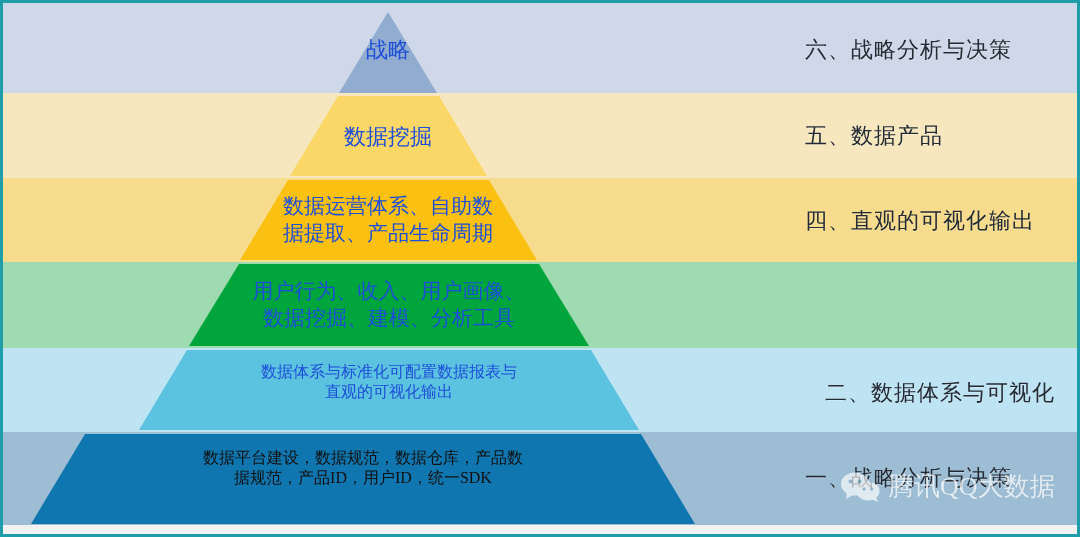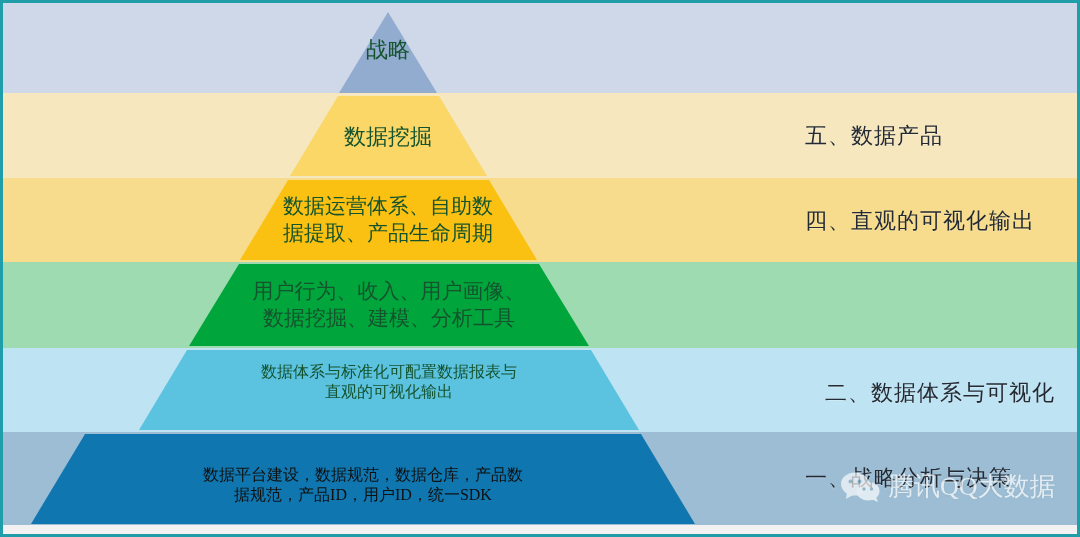--- a/index.html
+++ b/index.html
@@ -32,21 +32,21 @@
     white-space:nowrap;
     text-shadow:0 1px 0 rgba(255,255,255,.25);
   }
 
   
   .pyramid{position:absolute;left:0;top:0;width:1074px;height:531px;}
   .ptext{
     position:absolute;
     text-align:center;
     line-height:1.28;
-    color:#14532d;
+    color:#1d4ed8;
     white-space:pre-line;
     font-size:21px;
   }
   .ptext.small{font-size:16px;}
   .ptext.apex{font-size:22px;}
   .ptext.tier2{font-size:22px;}
 
   
   .watermark{
     position:absolute;
@@ -83,20 +83,21 @@
       <polygon points="0,250 170,230 140,430 0,470" fill="#f4f4f4"></polygon>
       <polygon points="170,230 430,170 420,400 140,430" fill="#f8f8f8"></polygon>
       <polygon points="0,470 140,430 300,531 0,531" fill="#f6f6f6"></polygon>
       <polygon points="360,0 700,0 640,120 430,170" fill="#f3f3f3"></polygon>
     </svg>
   </div>
 
   <div class="bands">
 
     <div class="band" style="top: 0px; height: 90px; background: rgb(206, 216, 232);"></div>
+    <div class="band-label" style="top:32px;">六、战略分析与决策</div>
 
     <div class="band" style="top: 90px; height: 85px; background: rgb(246, 231, 190);"></div>
     <div class="band-label" style="top:118px;text-align:center;">五、数据产品</div>
 
     <div class="band" style="top: 175px; height: 84px; background: rgb(246, 220, 140);"></div>
     <div class="band-label" style="top:203px;">四、直观的可视化输出</div>
 
     <div class="band" style="top: 259px; height: 86px; background: rgb(158, 219, 176);"></div>
 
     <div class="band" style="top: 345px; height: 84px; background: rgb(190, 227, 242);"></div>
@@ -124,21 +125,21 @@
     </svg>
 
     <div class="ptext apex" style="left:335px;top:33px;width:100px;">战略</div>
     <div class="ptext tier2" style="left:285px;top:120px;width:200px;">数据挖掘</div>
     <div class="ptext" style="left:236px;top:190px;width:298px;">数据运营体系、自助数
 据提取、产品生命周期</div>
     <div class="ptext" style="left:186px;top:275px;width:400px;text-align:center;">用户行为、收入、用户画像、
 数据挖掘、建模、分析工具</div>
     <div class="ptext small" style="left:136px;top:359px;width:500px;">数据体系与标准化可配置数据报表与
 直观的可视化输出</div>
-    <div class="ptext small" style="left:60px;top:445px;width:600px;color:#101010;margin-top:17px;">数据平台建设，数据规范，数据仓库，产品数
+    <div class="ptext small" style="left:60px;top:445px;width:600px;color:#101010;">数据平台建设，数据规范，数据仓库，产品数
 据规范，产品ID，用户ID，统一SDK</div>
   </div>
 
   <div class="watermark">
     <span class="wm-logo">
       <svg viewBox="0 0 42 32" width="42" height="32">
         <ellipse cx="16" cy="13" rx="14" ry="11.5" fill="#ffffff" opacity="0.9"></ellipse>
         <polygon points="8,21 7,28 14,24" fill="#ffffff" opacity="0.9"></polygon>
         <circle cx="11.5" cy="10.5" r="2" fill="#8fb6c6"></circle>
         <circle cx="20.5" cy="10.5" r="2" fill="#8fb6c6"></circle>

